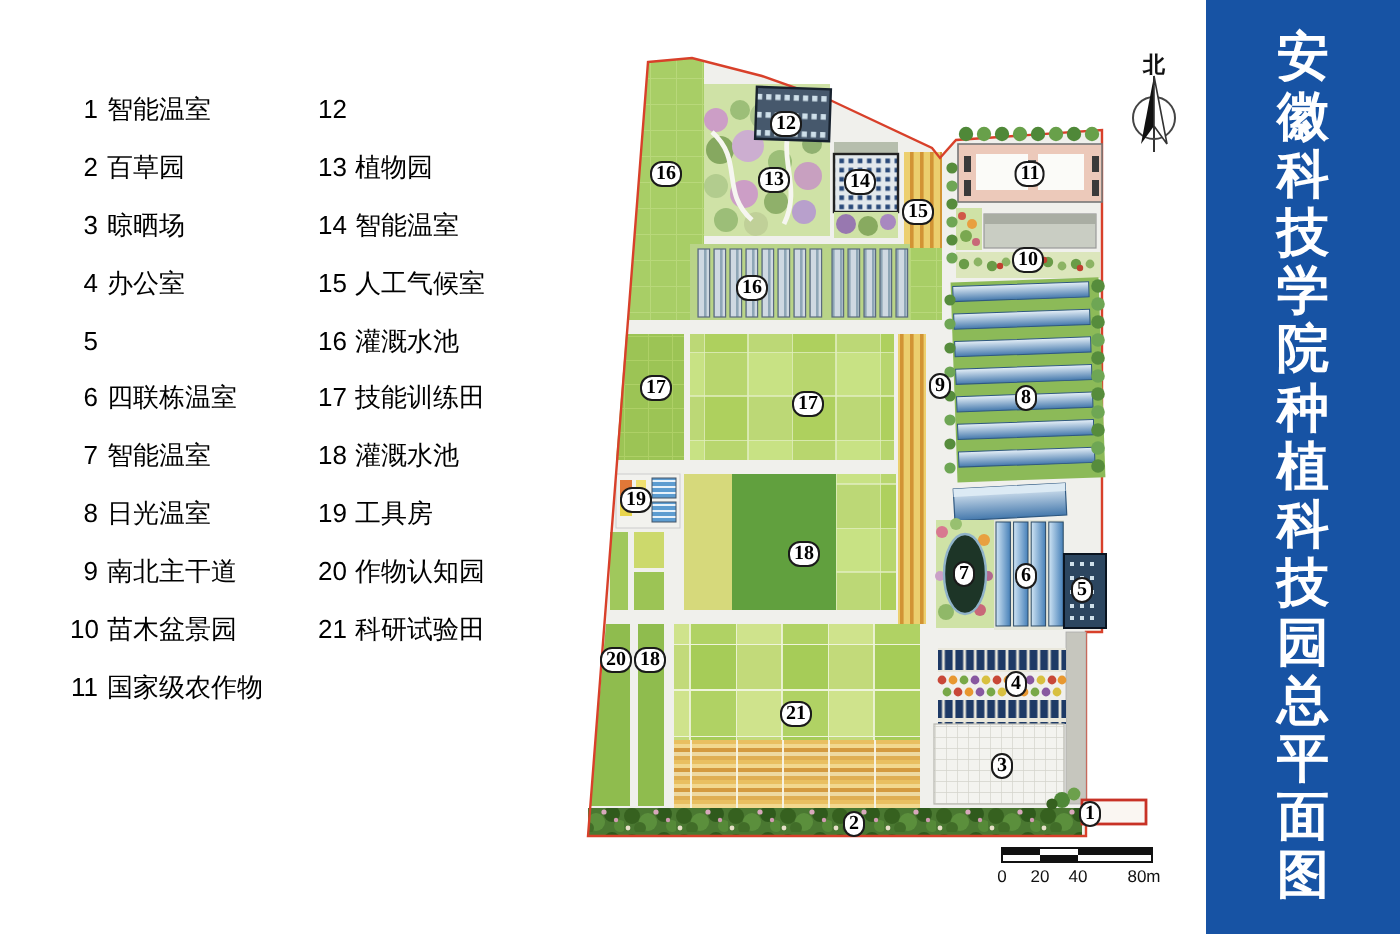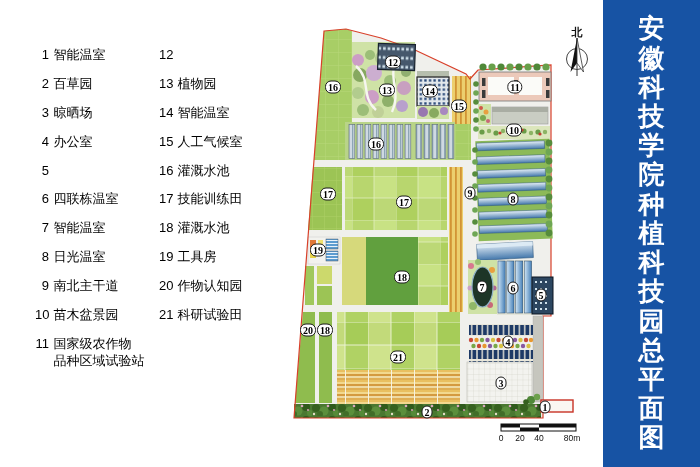--- a/index.html
+++ b/index.html
@@ -84,21 +84,20 @@
         <div class="lrow">
           <span class="lnum">10</span>
           <div class="llab">
             <div>苗木盆景园</div>
           </div>
         </div>
         <div class="lrow">
           <span class="lnum">11</span>
           <div class="llab">
             <div>国家级农作物</div>
-            <div>品种区域试验站</div>
           </div>
         </div>
       </div>
     <div class="lcol" id="lcol2">
         <div class="lrow">
           <span class="lnum">12</span>
         </div>
         <div class="lrow">
           <span class="lnum">13</span>
           <div class="llab">

